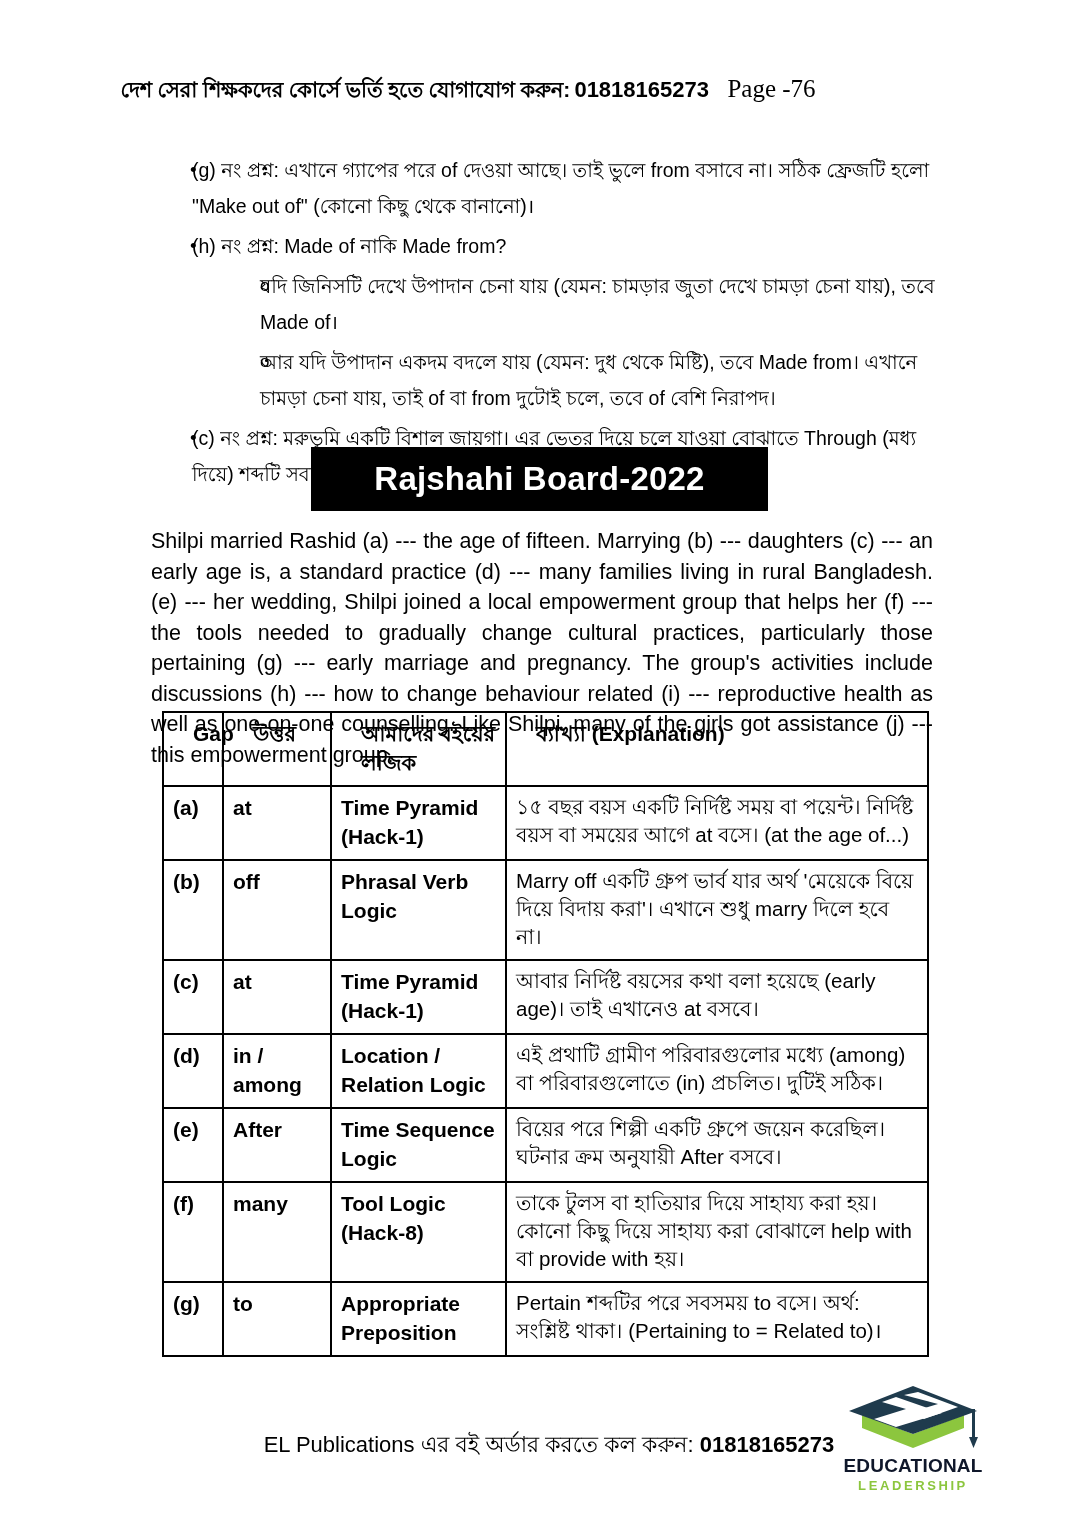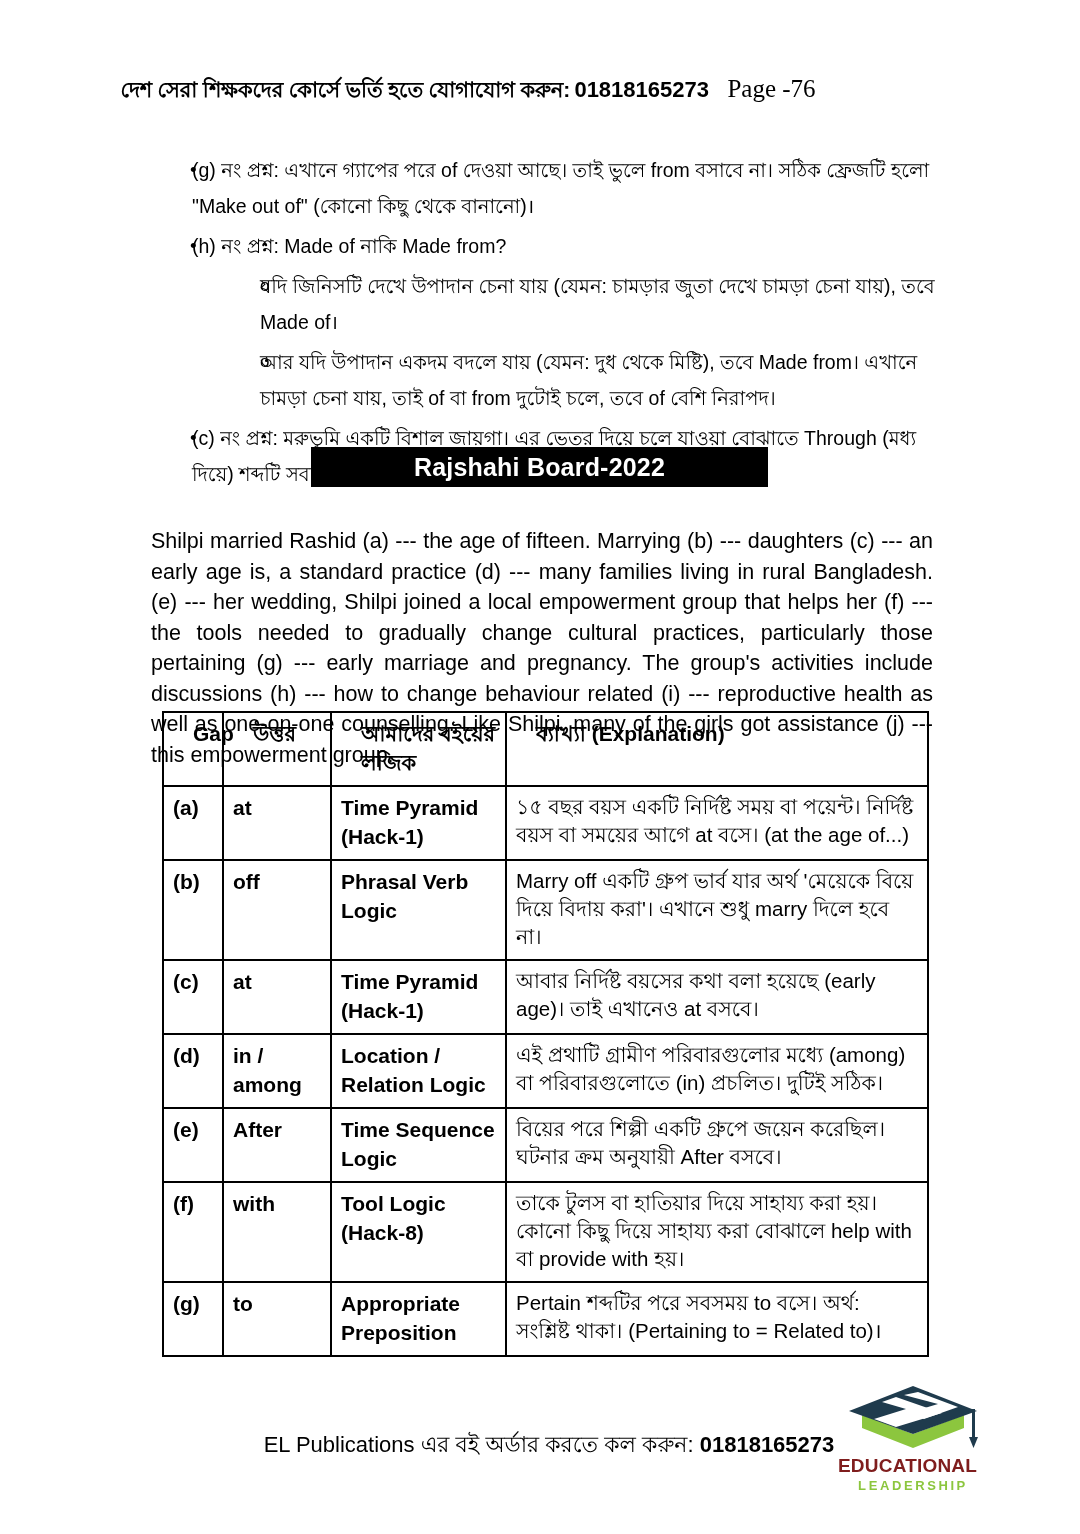--- a/index.html
+++ b/index.html
@@ -79,28 +79,28 @@
   }
   .bn { font-family: "Liberation Sans", sans-serif; }
   .bold { font-weight: 400; }
 
   
   .board-banner {
     position: absolute;
     top: 447px;
     left: 311px;
     width: 457px;
-    height: 40px;
+    height: 64px;
     background: #000000;
     color: #ffffff;
     display: flex;
     align-items: center;
     justify-content: center;
     font-weight: 700;
-    font-size: 25px;
+    font-size: 33px;
     letter-spacing: 0.2px;
   }
 
   
   .passage {
     position: absolute;
     top: 526px;
     left: 151px;
     width: 782px;
     font-size: 21.5px;
@@ -151,23 +151,24 @@
   
   .logo {
     position: absolute;
     top: 1382px;
     left: 838px;
     width: 150px;
     height: 112px;
   }
   .logo svg { display:block; }
   .logo-name {
+    text-align: center;
     font-weight: 700;
     font-size: 19px;
-    color: #7f1d1d;
+    color: #0f172a;
     letter-spacing: 0.2px;
     margin-top: 1px;
   }
   .logo-sub {
     text-align: center;
     font-weight: 700;
     font-size: 13px;
     color: #8cc63e;
     letter-spacing: 2.6px;
     margin-top: 1px;
@@ -309,21 +310,21 @@
         </td>
       <td>
           <div class="cell-expl">বিয়ের পরে শিল্পী একটি গ্রুপে জয়েন করেছিল। ঘটনার ক্রম অনুযায়ী After বসবে।</div>
         </td>
     </tr>
     <tr>
       <td>
           <div class="cell-gap">(f)</div>
         </td>
       <td>
-          <div class="cell-ans">with</div>
+          <div class="cell-ans">many</div>
         </td>
       <td>
           <div class="cell-logic">Tool Logic (Hack-8)</div>
         </td>
       <td>
           <div class="cell-expl">তাকে টুলস বা হাতিয়ার দিয়ে সাহায্য করা হয়। কোনো কিছু দিয়ে সাহায্য করা বোঝালে help with বা provide with হয়।</div>
         </td>
     </tr>
     <tr>
       <td>

